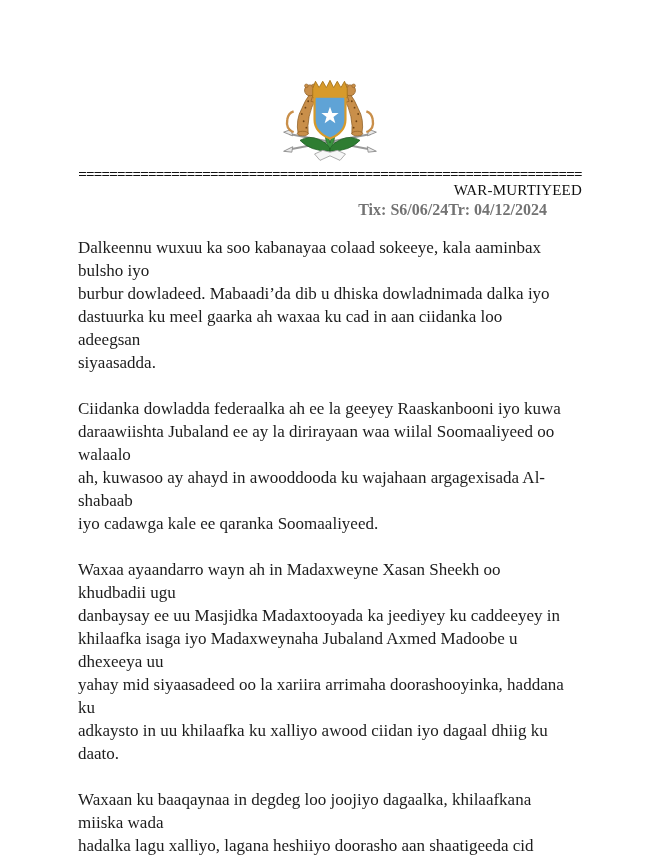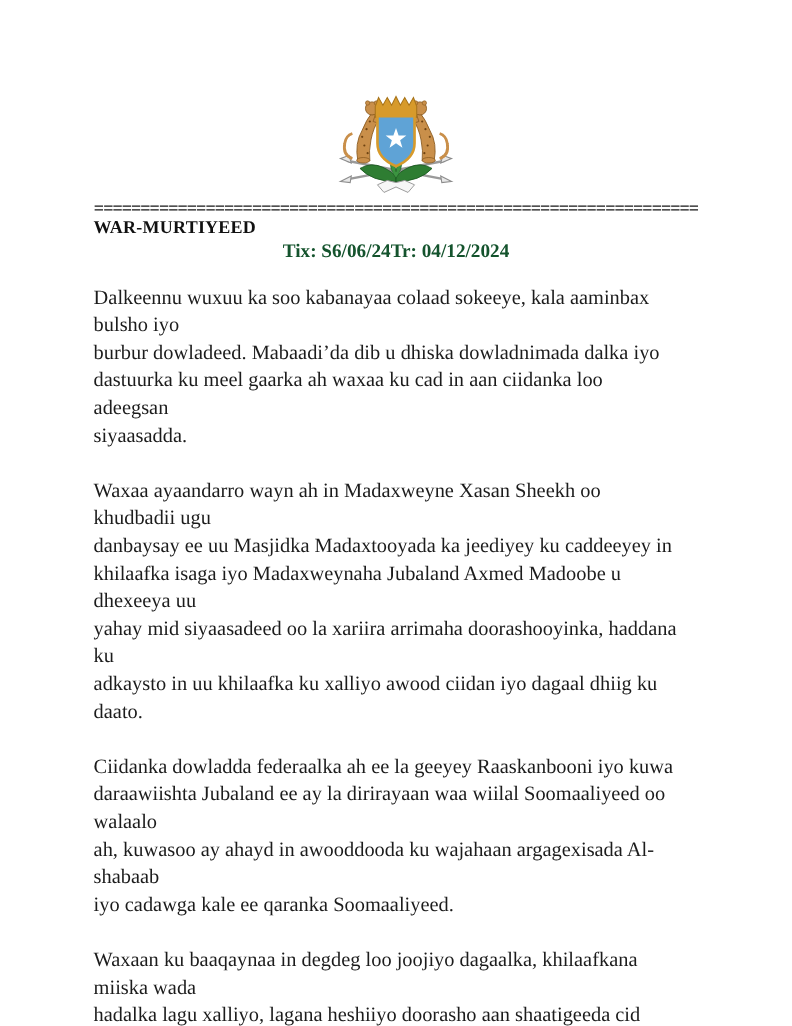--- a/index.html
+++ b/index.html
@@ -32,35 +32,35 @@
     font-weight: bold;
     font-size: 15px;
     line-height: 13px;
     letter-spacing: -0.8px;
     white-space: nowrap;
     overflow: hidden;
     text-align: center;
     color: #111111;
   }
   .doc-title {
-    text-align: left;
-    font-weight: bold;
+    text-align: right;
+    font-weight: normal;
     font-size: 15px;
     line-height: 17px;
     margin-top: 1px;
     color: #111111;
     letter-spacing: 0.2px;
   }
   .ref-row {
     display: flex;
-    justify-content: center;
+    justify-content: flex-end;
     padding: 2px 35px 0 35px;
     font-weight: bold;
     font-size: 16px;
-    color: #14532d;
+    color: #737373;
   }
   .body-block {
     padding: 17px 77px 0 78px;
     font-size: 17px;
     line-height: 23px;
   }
   .paragraph {
     white-space: pre-line;
     margin: 0 16px 23px 0;
   }
@@ -139,27 +139,27 @@
       <span>Tix: S6/06/24</span>
       <span>Tr: 04/12/2024</span>
     </div>
   </div>
 
   <div class="body-block">
     <p class="paragraph">Dalkeennu wuxuu ka soo kabanayaa colaad sokeeye, kala aaminbax bulsho iyo
 burbur dowladeed. Mabaadi’da dib u dhiska dowladnimada dalka iyo
 dastuurka ku meel gaarka ah waxaa ku cad in aan ciidanka loo adeegsan
 siyaasadda.</p>
+    <p class="paragraph">Ciidanka dowladda federaalka ah ee la geeyey Raaskanbooni iyo kuwa
+daraawiishta Jubaland ee ay la dirirayaan waa wiilal Soomaaliyeed oo walaalo
+ah, kuwasoo ay ahayd in awooddooda ku wajahaan argagexisada Al-shabaab
+iyo cadawga kale ee qaranka Soomaaliyeed.</p>
     <p class="paragraph">Waxaa ayaandarro wayn ah in Madaxweyne Xasan Sheekh oo khudbadii ugu
 danbaysay ee uu Masjidka Madaxtooyada ka jeediyey ku caddeeyey in
 khilaafka isaga iyo Madaxweynaha Jubaland Axmed Madoobe u dhexeeya uu
 yahay mid siyaasadeed oo la xariira arrimaha doorashooyinka, haddana ku
 adkaysto in uu khilaafka ku xalliyo awood ciidan iyo dagaal dhiig ku daato.</p>
-    <p class="paragraph">Ciidanka dowladda federaalka ah ee la geeyey Raaskanbooni iyo kuwa
-daraawiishta Jubaland ee ay la dirirayaan waa wiilal Soomaaliyeed oo walaalo
-ah, kuwasoo ay ahayd in awooddooda ku wajahaan argagexisada Al-shabaab
-iyo cadawga kale ee qaranka Soomaaliyeed.</p>
     <p class="paragraph">Waxaan ku baaqaynaa in degdeg loo joojiyo dagaalka, khilaafkana miiska wada
 hadalka lagu xalliyo, lagana heshiiyo doorasho aan shaatigeeda cid gaar ah u
 tolnayn.</p>
   </div>
 
 </div>
 
 </body></html>

